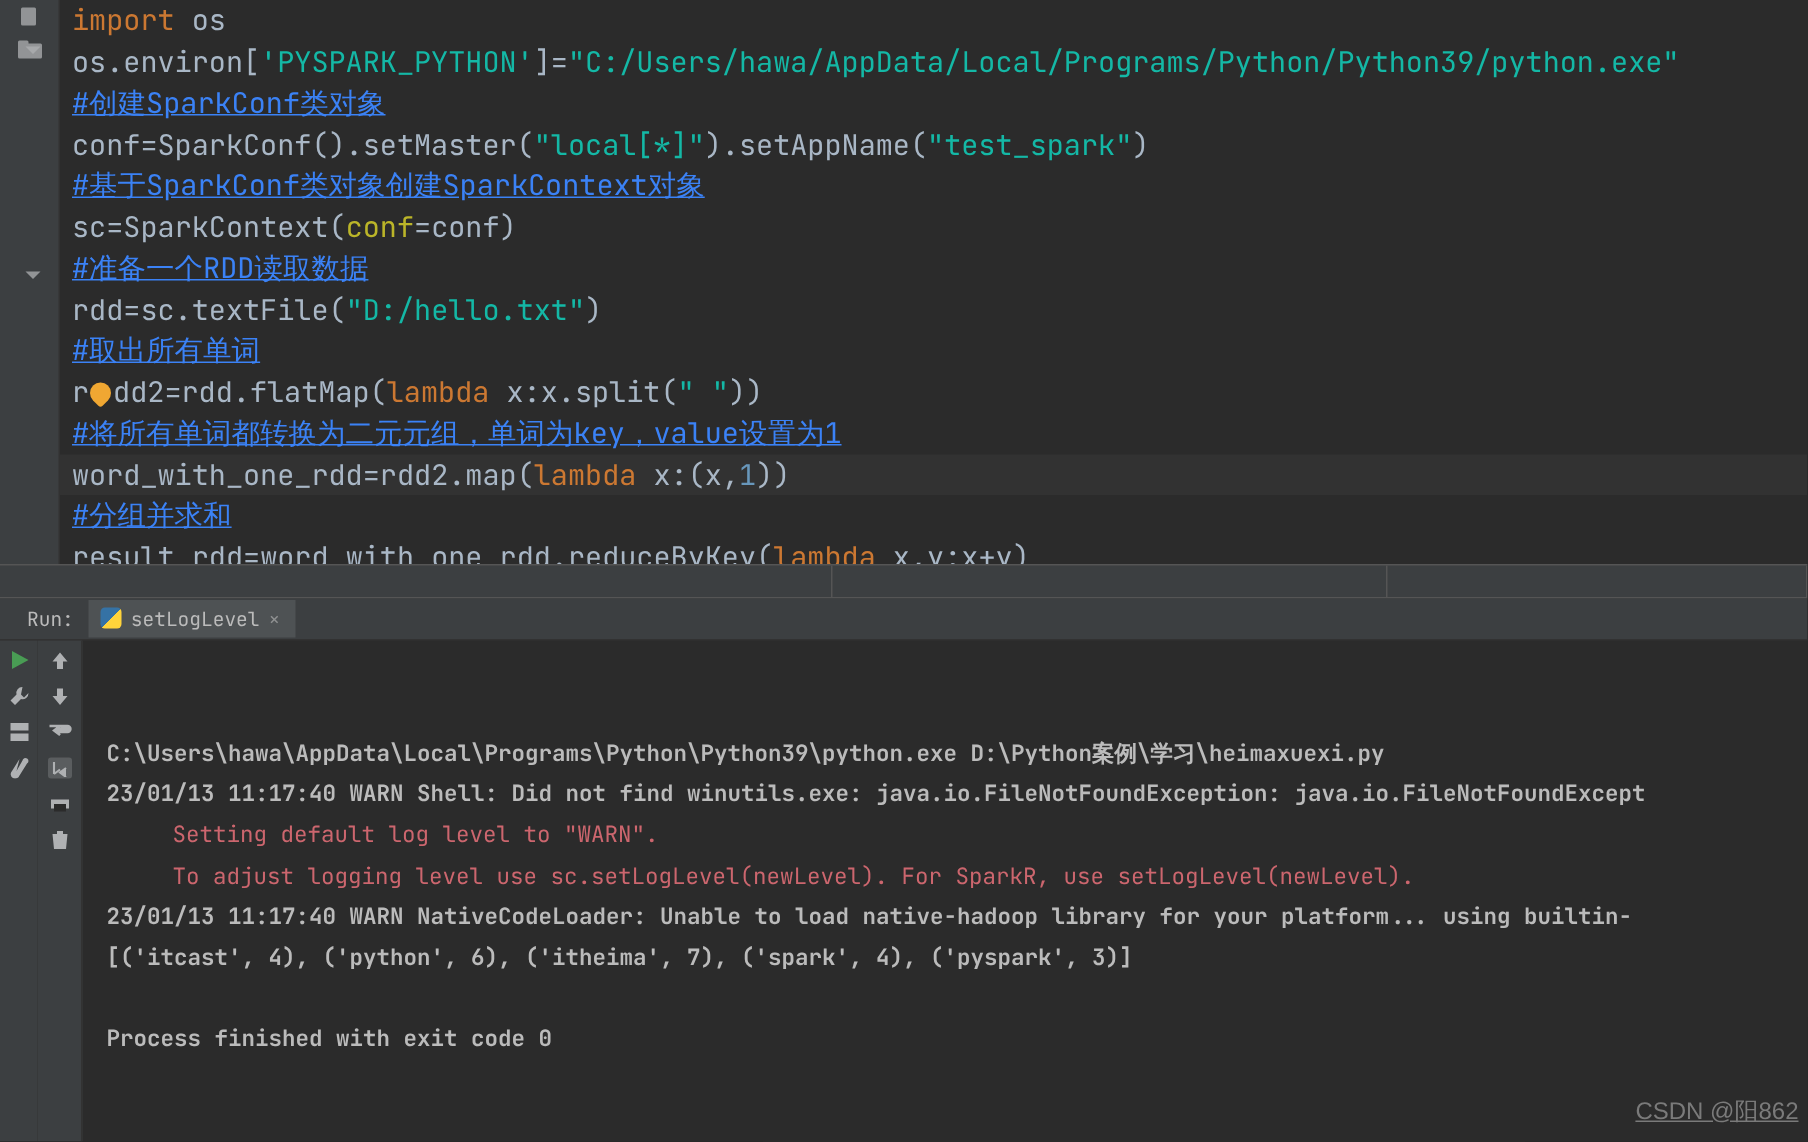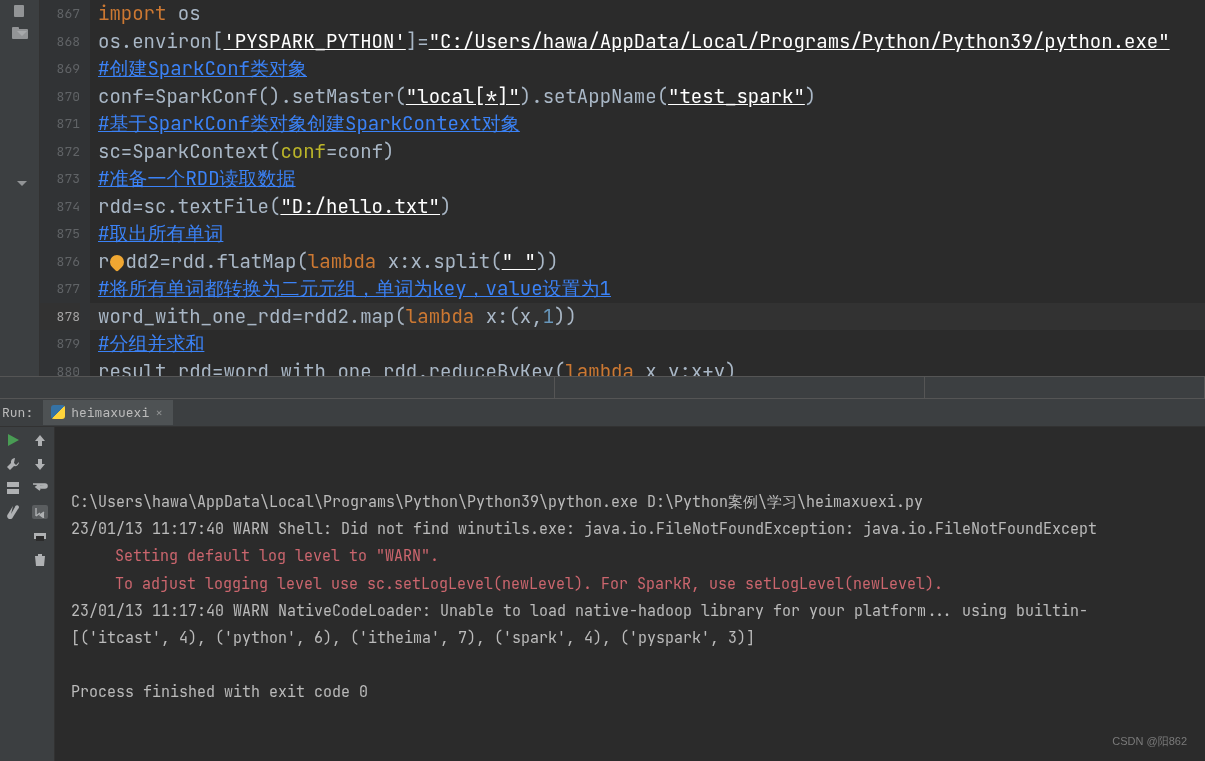--- a/index.html
+++ b/index.html
@@ -49,35 +49,35 @@
   line-height: 27.5px;
   font-size: 19px;
   white-space: pre;
   background:#2b2b2b;
   position: relative;
 }
 .line-highlight {
   position:absolute; left:0; right:0; height:27.5px; background:#323232;
 }
 .kw  { color:#cc7832; }
-.str { color:#ffffff;text-decoration:underline; }
+.str { color:#14b8a6; }
 .cmt { color:#3b82f6; text-decoration: underline; }
 .num { color:#6897bb; }
 .op  { color:#a9b7c6; }
 .warn { color:#bbb529; }
 .bulb {
   display:inline-block; width:14px; height:14px; background:#f0a732;
   border-radius:50% 50% 50% 2px; transform: rotate(-45deg);
   vertical-align:middle; margin:0 1px;
 }
 .midbar { height:28px; background:#3c3f41; border-top:1px solid #555; border-bottom:1px solid #555; display:flex; }
 .midbar .seg { border-right:1px solid #555; }
 .runbar {
   height:34px; background:#3c3f41; display:flex; align-items:center;
-  border-bottom:1px solid #323232; padding-left:2px;
+  border-bottom:1px solid #323232; padding-left:18px;
 }
 .runbar .lab { color:#bbbbbb; font-size:13px; margin-right:10px;}
 .tab {
   background:#4e5254; padding:4px 10px 4px 8px; display:flex; align-items:center;
   gap:6px; font-size:13px; color:#bbbbbb; border-radius:0;
 }
 .pyicon {
   width:14px; height:14px; display:inline-block;
   background: linear-gradient(135deg,#3572A5 50%,#FFD43B 50%);
   border-radius:3px;
@@ -93,24 +93,25 @@
 .term-icons2 {
   width:30px; background:#3c3f41; border-right:1px solid #323232;
   display:flex; flex-direction:column; align-items:center;
   padding-top:6px; gap:10px;
 }
 .term-out {
   flex:1; padding:8px 0 0 16px; font-size:15px; line-height:27.2px;
   white-space:pre; color:#bbbbbb; overflow:hidden; position:relative;
 }
 .term-out .red { color:#cc666e;margin-left:44px; }
-.term-out .gray { color:#bbbbbb; }
+.term-out .gray { color:#bbbbbb;font-weight:bold; }
 .watermark {
-  position:absolute; right:18px; bottom:6px; color:#7a7a7a; font-size:11px;
+  position:absolute; right:6px; bottom:6px; color:#7a7a7a; font-size:16px;
   font-family: sans-serif;
+  text-decoration: underline;
 }
 .ic { fill:#afb1b3; }
 .triangle-green { fill:#499c54; }
 </style>
 </head>
 <body>
 
 <div class="editor-area">
   <div class="left-gutter-icons">
     <svg width="14" height="14">
@@ -120,50 +121,34 @@
         <rect class="ic" x="1" y="3" width="16" height="10" rx="1"></rect>
         <rect class="ic" x="1" y="1" width="7" height="4" rx="1"></rect>
       </svg>
     <svg class="fold-chevron" style="top:28px" width="12" height="12">
         <path class="ic" d="M1 3 L6 8 L11 3"></path>
       </svg>
     <svg class="fold-chevron" style="top:178px" width="12" height="12">
         <path class="ic" d="M1 3 L6 8 L11 3"></path>
       </svg>
   </div>
-  <div class="gutter" id="gutter">
-      <div>867</div>
-      <div>868</div>
-      <div>869</div>
-      <div>870</div>
-      <div>871</div>
-      <div>872</div>
-      <div>873</div>
-      <div>874</div>
-      <div>875</div>
-      <div>876</div>
-      <div>877</div>
-      <div class="hl">878</div>
-      <div>879</div>
-      <div>880</div>
-    </div>
   <div class="code" id="code"><div style="position: relative;"><span class="kw">import</span> os</div><div style="position: relative;">os.environ[<span class="str">'PYSPARK_PYTHON'</span>]<span class="op">=</span><span class="str">"C:/Users/hawa/AppData/Local/Programs/Python/Python39/python.exe"</span></div><div style="position: relative;"></div><div style="position: relative;"><span class="cmt">#创建SparkConf类对象</span></div><div style="position: relative;">conf<span class="op">=</span>SparkConf().setMaster(<span class="str">"local[*]"</span>).setAppName(<span class="str">"test_spark"</span>)</div><div style="position: relative;"><span class="cmt">#基于SparkConf类对象创建SparkContext对象</span></div><div style="position: relative;">sc<span class="op">=</span>SparkContext(<span class="warn">conf</span>=conf)</div><div style="position: relative;"><span class="cmt">#准备一个RDD读取数据</span></div><div style="position: relative;">rdd<span class="op">=</span>sc.textFile(<span class="str">"D:/hello.txt"</span>)</div><div style="position: relative;"><span class="cmt">#取出所有单词</span></div><div style="position: relative;">r<span class="bulb"></span>dd2<span class="op">=</span>rdd.flatMap(<span class="kw">lambda</span> x<span class="op">:</span>x.split(<span class="str">" "</span>))</div><div class="line-highlight" style="top: 302.5px;"></div><div style="position: relative;"><span class="cmt">#将所有单词都转换为二元元组，单词为key，value设置为1</span></div><div style="position: relative;">word_with_one_rdd<span class="op">=</span>rdd2.map(<span class="kw">lambda</span> x<span class="op">:</span>(x<span class="op">,</span><span class="num">1</span>))</div><div style="position: relative;"><span class="cmt">#分组并求和</span></div><div style="position: relative;">result_rdd<span class="op">=</span>word_with_one_rdd.reduceByKey(<span class="kw">lambda</span> x<span class="op">,</span>y<span class="op">:</span>x+y)</div><div style="position: relative;"></div></div>
 </div>
 
 <div class="midbar">
   <div class="seg" style="width:555px"></div>
   <div class="seg" style="width:370px"></div>
   <div class="seg" style="flex:1"></div>
 </div>
 
 <div class="runbar">
   <span class="lab">Run:</span>
   <div class="tab">
     <span class="pyicon"></span>
-    <span>heimaxuexi</span>
+    <span>setLogLevel</span>
     <span class="close-x">×</span>
   </div>
 </div>
 
 <div class="terminal-area">
   <div class="term-icons">
     <svg width="14" height="14">
         <path class="triangle-green" d="M2 1 L13 7 L2 13 Z"></path>
       </svg>
     <svg width="14" height="14">

